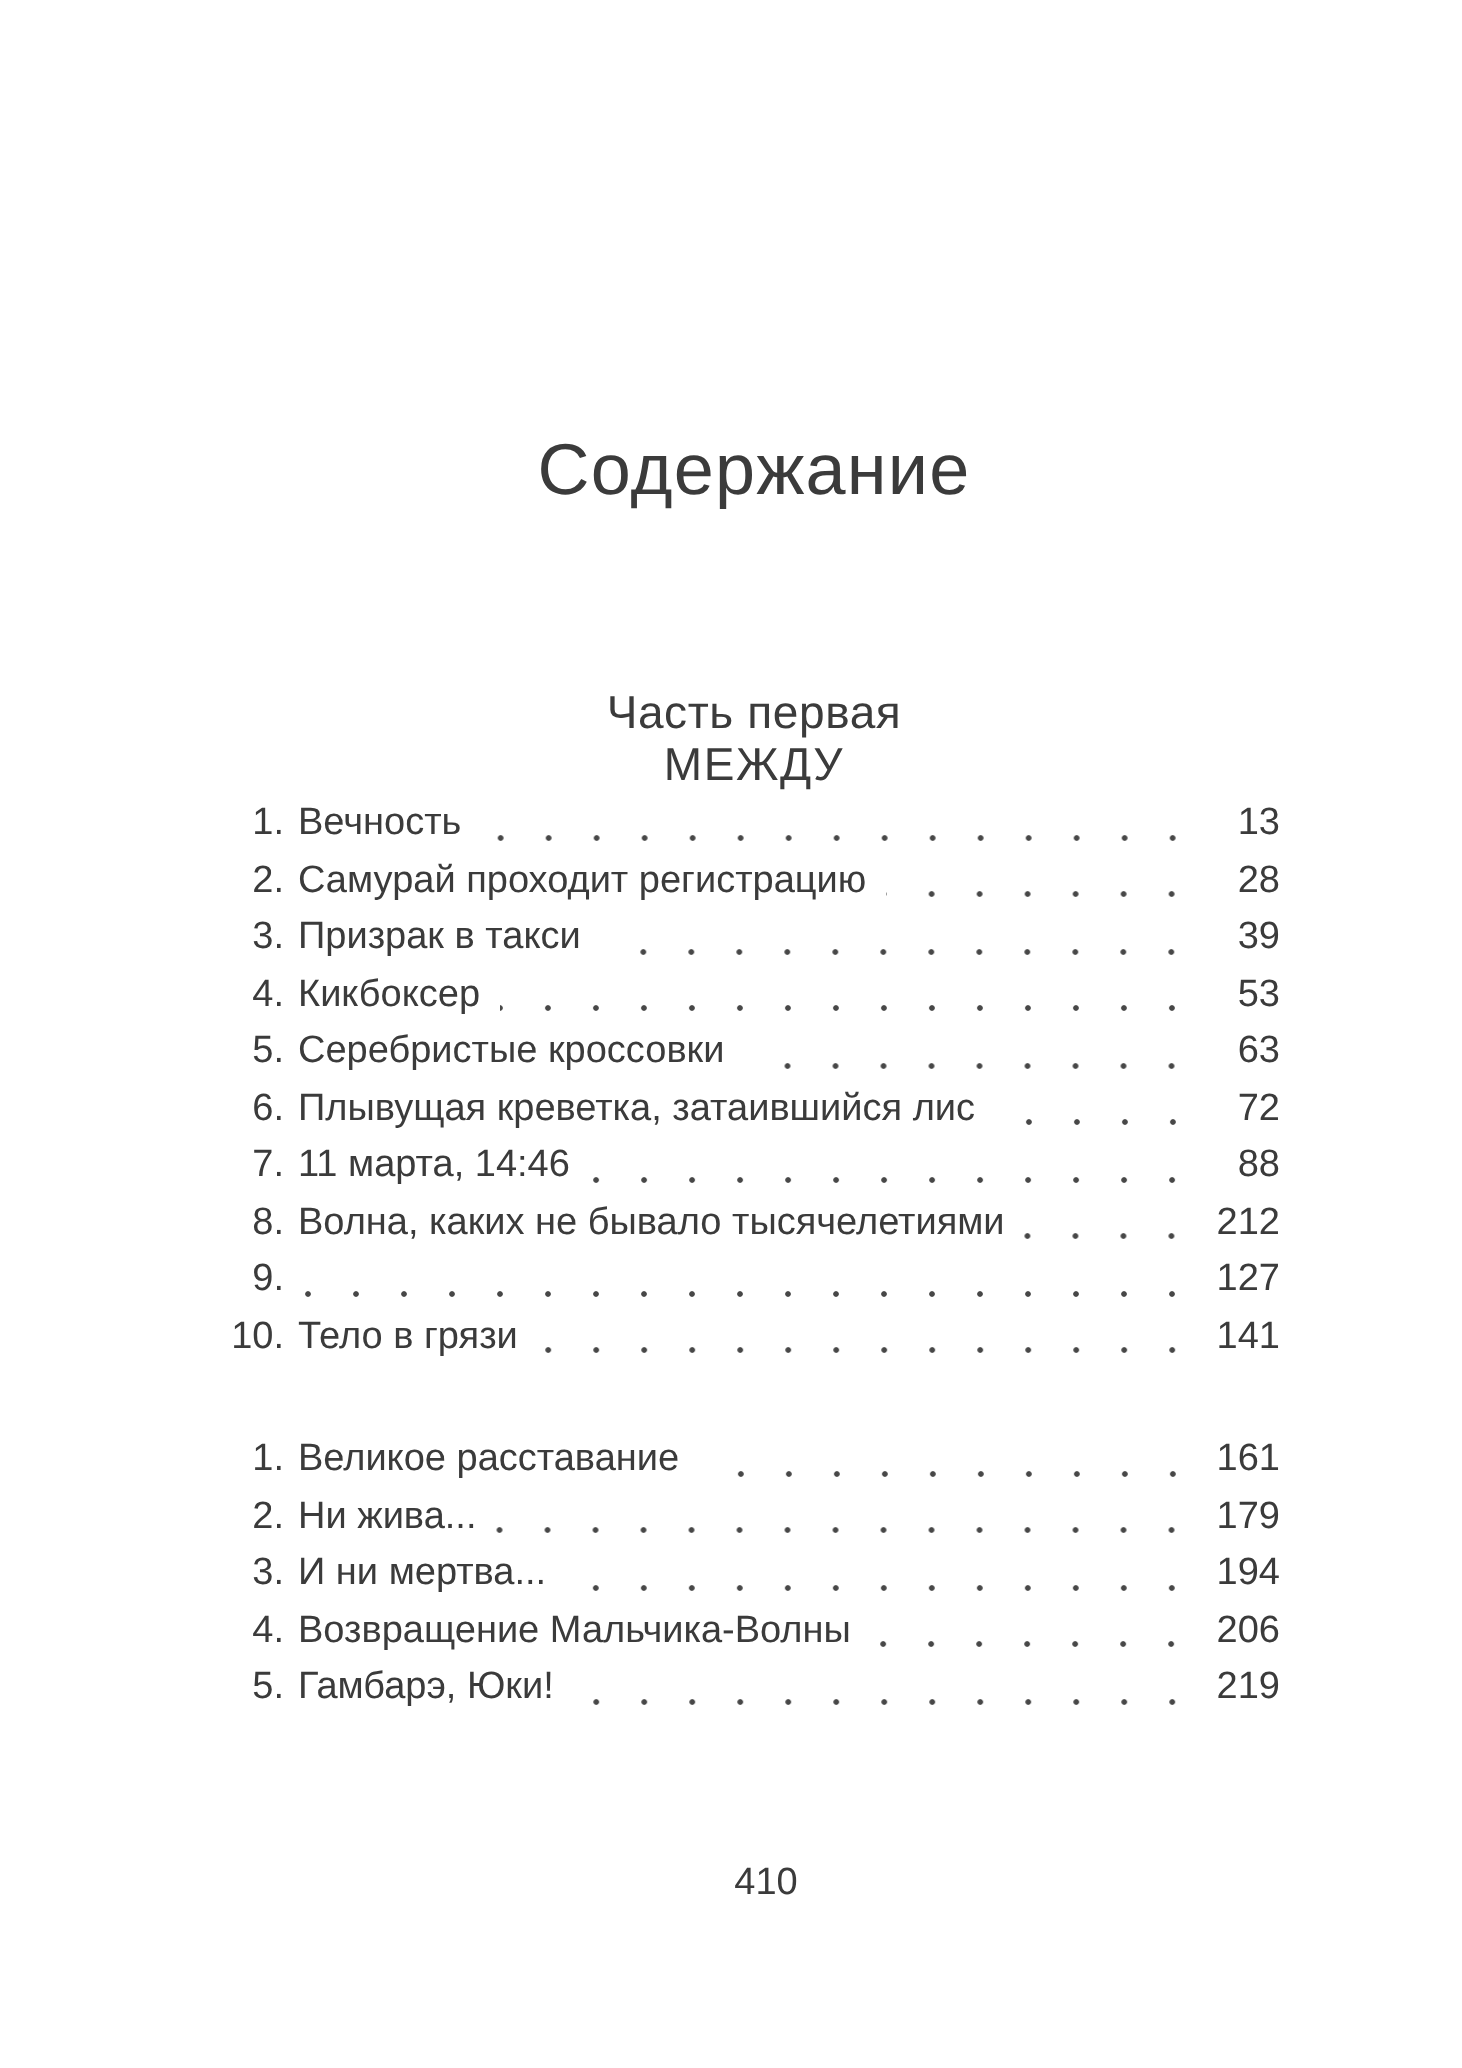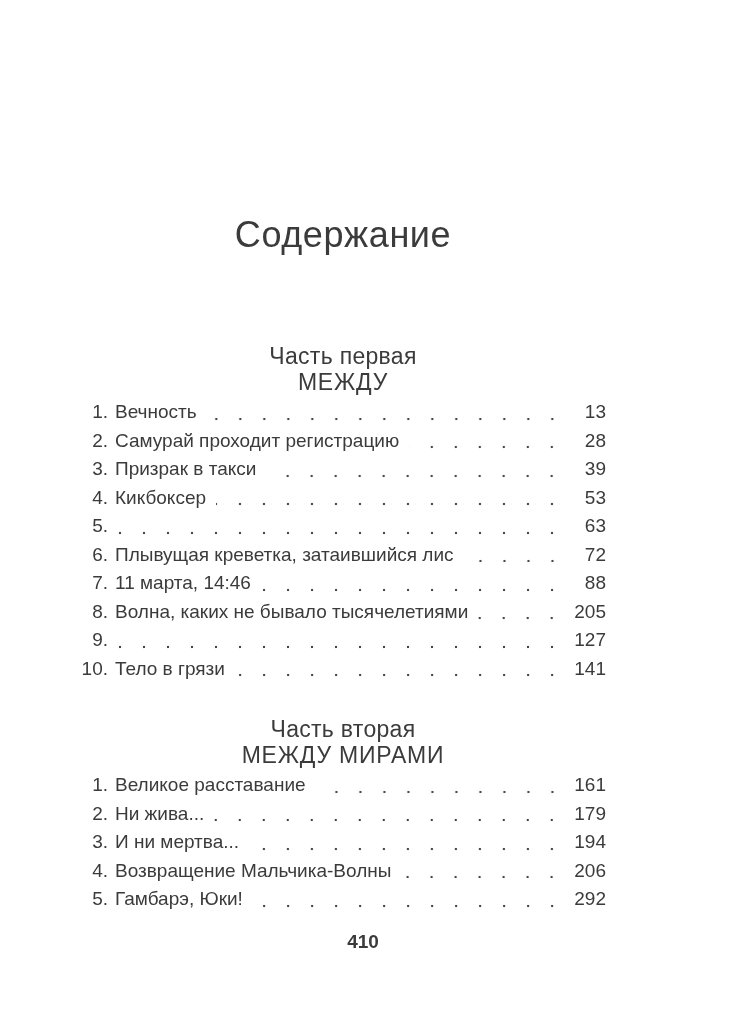--- a/index.html
+++ b/index.html
@@ -11,21 +11,21 @@
     position: relative;
     width: 731px;
     height: 1034px;
     background: #ffffff;
     font-family: "Liberation Sans", sans-serif;
     color: #3b3b3b;
     overflow: hidden;
   }
   .content {
     width: 526px;
-    margin-left: 80px;
+    margin-left: 114px;
   }
   .page-title {
     margin: 0;
     padding-top: 213px;
     font-size: 36px;
     font-weight: 400;
     line-height: 44px;
     letter-spacing: 0.6px;
     text-align: center;
   }
@@ -71,26 +71,25 @@
     background-repeat: repeat-x;
     background-position: right -6px center;
   }
   .pagenum {
     flex: 0 0 44px;
     text-align: right;
   }
   .folio {
     position: absolute;
     top: 930px;
-    left: 100px;
+    left: 120px;
     width: 526px;
     text-align: center;
     font-size: 19px;
     line-height: 24px;
-    font-weight: bold;
   }
 </style>
 </head>
 <body>
 
 <div class="page">
   <div class="content">
     <h1 class="page-title">Содержание</h1>
     <div class="toc">
   <section class="toc-section">
@@ -122,20 +121,21 @@
 
   <div class="toc-row">
     <span class="num">4.</span>
     <span class="entry-title">Кикбоксер</span>
     <span class="leader"></span>
     <span class="pagenum">53</span>
   </div>
 
   <div class="toc-row">
     <span class="num">5.</span>
+    <span class="entry-title">Серебристые кроссовки</span>
     <span class="leader"></span>
     <span class="pagenum">63</span>
   </div>
 
   <div class="toc-row">
     <span class="num">6.</span>
     <span class="entry-title">Плывущая креветка, затаившийся лис</span>
     <span class="leader"></span>
     <span class="pagenum">72</span>
   </div>
@@ -144,43 +144,39 @@
     <span class="num">7.</span>
     <span class="entry-title">11 марта, 14:46</span>
     <span class="leader"></span>
     <span class="pagenum">88</span>
   </div>
 
   <div class="toc-row">
     <span class="num">8.</span>
     <span class="entry-title">Волна, каких не бывало тысячелетиями</span>
     <span class="leader"></span>
-    <span class="pagenum">205</span>
+    <span class="pagenum">212</span>
   </div>
 
   <div class="toc-row">
     <span class="num">9.</span>
     <span class="leader"></span>
     <span class="pagenum">127</span>
   </div>
 
   <div class="toc-row">
     <span class="num">10.</span>
     <span class="entry-title">Тело в грязи</span>
     <span class="leader"></span>
     <span class="pagenum">141</span>
   </div>
 </div>
   </section>
 
   <section class="toc-section">
-    <header class="section-heading">
-      <div class="part-label">Часть вторая</div>
-      <div class="part-title">МЕЖДУ МИРАМИ</div>
-    </header>
     <div class="items">
   <div class="toc-row">
     <span class="num">1.</span>
     <span class="entry-title">Великое расставание</span>
     <span class="leader"></span>
     <span class="pagenum">161</span>
   </div>
 
   <div class="toc-row">
     <span class="num">2.</span>
@@ -200,20 +196,20 @@
     <span class="num">4.</span>
     <span class="entry-title">Возвращение Мальчика-Волны</span>
     <span class="leader"></span>
     <span class="pagenum">206</span>
   </div>
 
   <div class="toc-row">
     <span class="num">5.</span>
     <span class="entry-title">Гамбарэ, Юки!</span>
     <span class="leader"></span>
-    <span class="pagenum">292</span>
+    <span class="pagenum">219</span>
   </div>
 </div>
   </section>
 </div>
   </div>
   <div class="folio">410</div>
 </div>
 
 </body></html>

